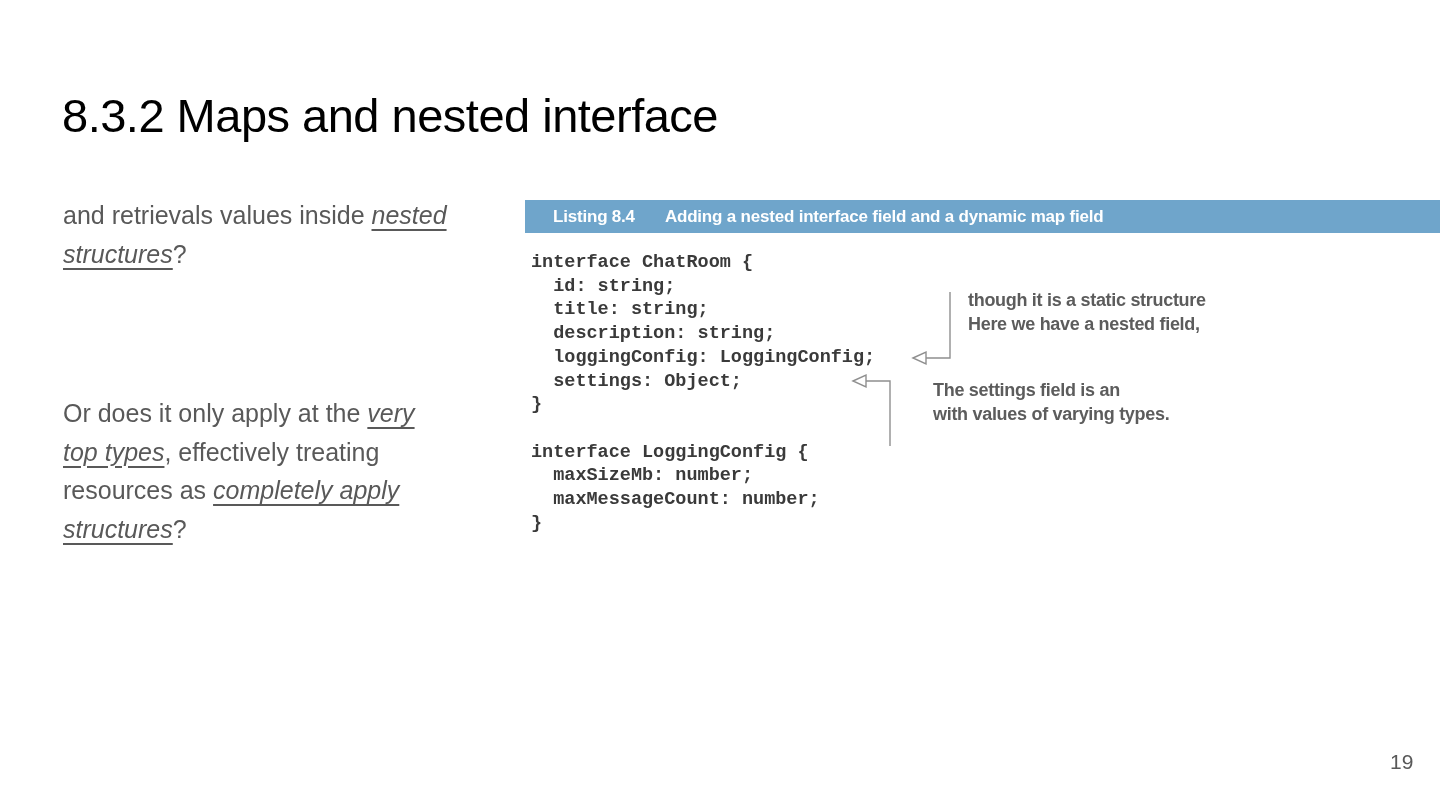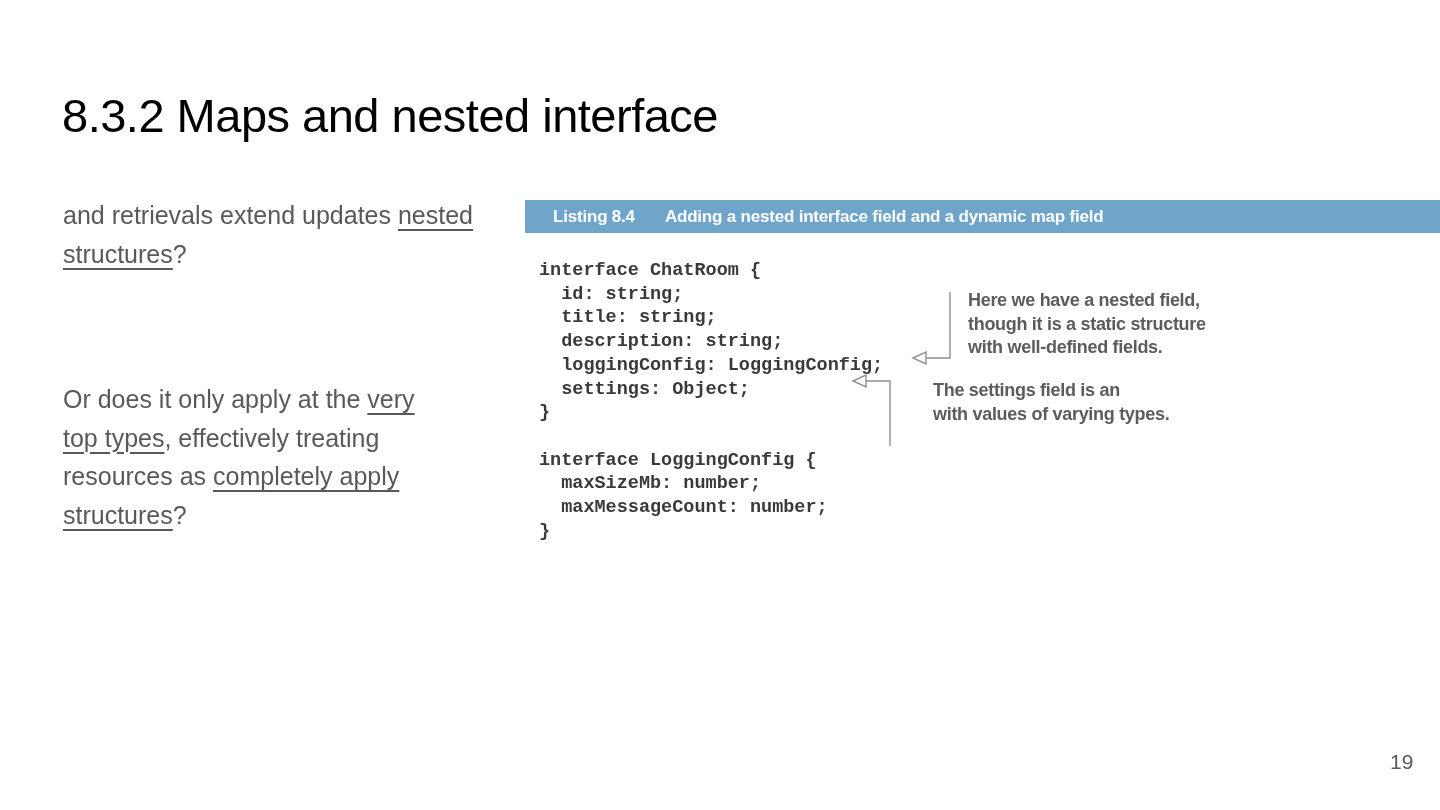--- a/index.html
+++ b/index.html
@@ -22,36 +22,37 @@
     position:absolute;left:62px;top:88px;
     font-size:47px;font-weight:400;color:var(--title-text);
     letter-spacing:-0.5px;white-space:nowrap;text-align:center;
   }
   .para{
     position:absolute;left:63px;
     color:var(--body-text);font-size:25px;line-height:38.5px;
     white-space:nowrap;
   }
   .para-1{top:196px;}
-  .para-2{top:380px;}
+  .para-2{top:394px;}
   .para .u{
     text-decoration:underline;
     text-decoration-thickness:2px;
     text-underline-offset:5px;
+    font-style:italic;
   }
   .listing-bar{
     position:absolute;left:525px;top:200px;width:1062px;height:33px;
     background:var(--accent);color:#FFFFFF;
     display:flex;align-items:center;box-sizing:border-box;
     padding-left:28px;font-weight:bold;font-size:17px;
     letter-spacing:-0.2px;white-space:nowrap;
   }
   .listing-label{margin-right:30px;}
   .code-block{
-    position:absolute;left:527px;top:247px;margin:12px;
+    position:absolute;left:527px;top:247px;margin:4px;
     font-family:"Liberation Mono", monospace;font-weight:bold;
     font-size:18.5px;line-height:23.7px;color:var(--code-text);
     white-space:pre;
   }
   .annotation{
     position:absolute;
     font-weight:bold;font-size:18px;line-height:23.5px;
     color:var(--annot-text);letter-spacing:-0.3px;white-space:nowrap;
   }
   .annotation-1{left:968px;top:289px;}
@@ -65,21 +66,21 @@
   }
 </style>
 </head>
 <body>
 
 <div class="slide">
 
   <div class="slide-title">8.3.2 Maps and nested interface</div>
 
   <div class="para para-1">
-      <div><span>and retrievals extend updates </span><span class="u">nested</span></div>
+      <div><span>and retrievals values inside </span><span class="u">nested</span></div>
       <div><span class="u">structures</span><span>?</span></div>
     </div>
 
   <div class="para para-2">
       <div><span>Or does it only apply at the </span><span class="u">very</span></div>
       <div><span class="u">top types</span><span>, effectively treating</span></div>
       <div><span>resources as </span><span class="u">completely apply</span></div>
       <div><span class="u">structures</span><span>?</span></div>
     </div>
 
@@ -95,23 +96,22 @@
   loggingConfig: LoggingConfig;
   settings: Object;
 }
 
 interface LoggingConfig {
   maxSizeMb: number;
   maxMessageCount: number;
 }</pre>
 
   <div class="annotation annotation-1">
+      <div>though it is a static structure</div>
       <div>Here we have a nested field,</div>
-      <div>though it is a static structure</div>
-      <div>with well-defined fields.</div>
     </div>
 
   <div class="annotation annotation-2">
       <div>The settings field is an</div>
       <div>with values of varying types.</div>
     </div>
 
   <svg class="arrows" width="1440" height="810" viewBox="0 0 1440 810">
     <polyline points="950,292 950,358 926,358"></polyline>
     <polygon points="913,358 926,352.2 926,363.8"></polygon>

